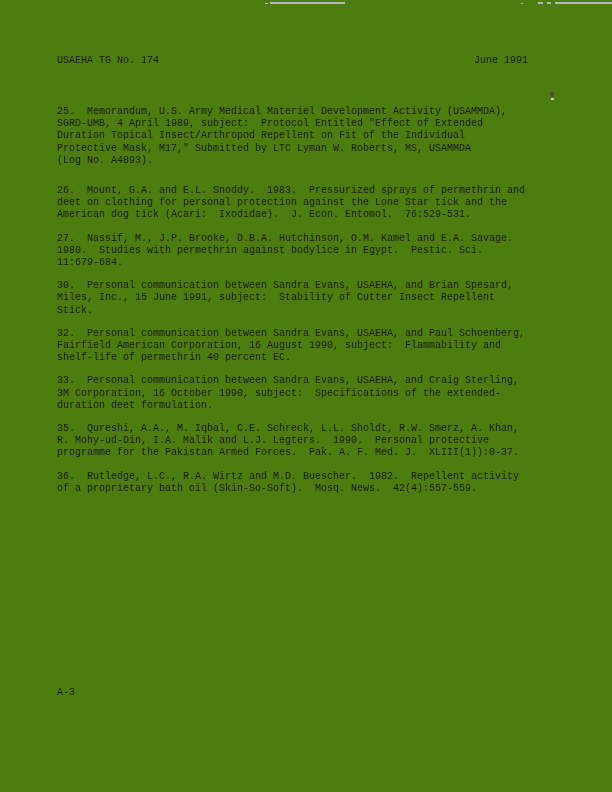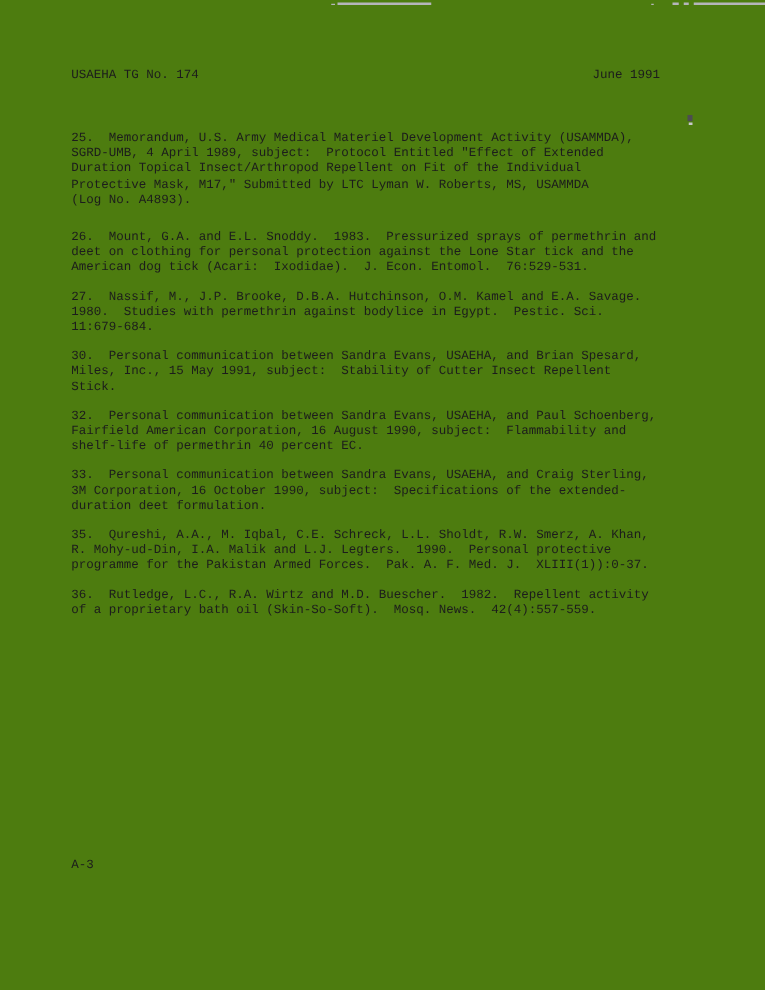--- a/index.html
+++ b/index.html
@@ -97,21 +97,21 @@
 Duration Topical Insect/Arthropod Repellent on Fit of the Individual
 Protective Mask, M17," Submitted by LTC Lyman W. Roberts, MS, USAMMDA
 (Log No. A4893).</p>
       <p class="ref">26.  Mount, G.A. and E.L. Snoddy.  1983.  Pressurized sprays of permethrin and
 deet on clothing for personal protection against the Lone Star tick and the
 American dog tick (Acari:  Ixodidae).  J. Econ. Entomol.  76:529-531.</p>
       <p class="ref">27.  Nassif, M., J.P. Brooke, D.B.A. Hutchinson, O.M. Kamel and E.A. Savage.
 1980.  Studies with permethrin against bodylice in Egypt.  Pestic. Sci.
 11:679-684.</p>
       <p class="ref">30.  Personal communication between Sandra Evans, USAEHA, and Brian Spesard,
-Miles, Inc., 15 May 1991, subject:  Stability of Cutter Insect Repellent
+Miles, Inc., 15 June 1991, subject:  Stability of Cutter Insect Repellent
 Stick.</p>
       <p class="ref">32.  Personal communication between Sandra Evans, USAEHA, and Paul Schoenberg,
 Fairfield American Corporation, 16 August 1990, subject:  Flammability and
 shelf-life of permethrin 40 percent EC.</p>
       <p class="ref">33.  Personal communication between Sandra Evans, USAEHA, and Craig Sterling,
 3M Corporation, 16 October 1990, subject:  Specifications of the extended-
 duration deet formulation.</p>
       <p class="ref">35.  Qureshi, A.A., M. Iqbal, C.E. Schreck, L.L. Sholdt, R.W. Smerz, A. Khan,
 R. Mohy-ud-Din, I.A. Malik and L.J. Legters.  1990.  Personal protective
 programme for the Pakistan Armed Forces.  Pak. A. F. Med. J.  XLIII(1)):0-37.</p>

